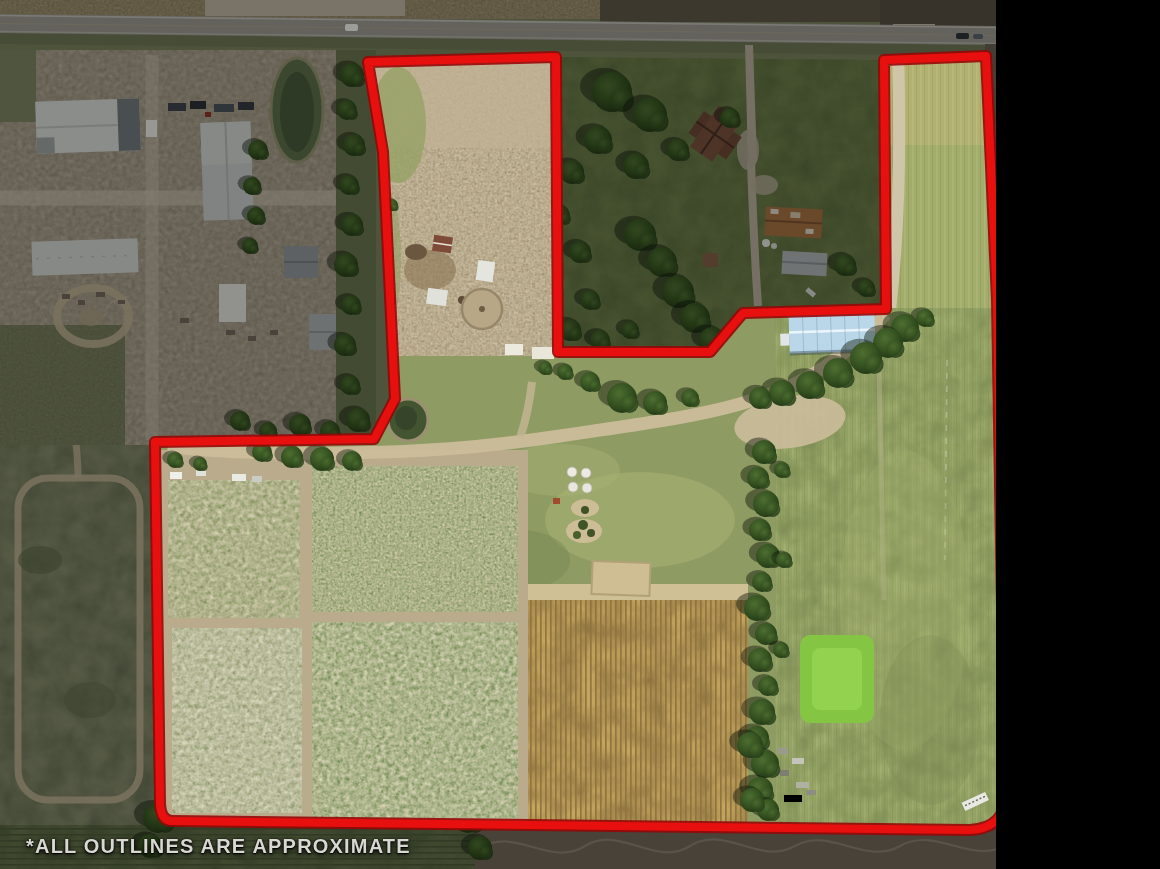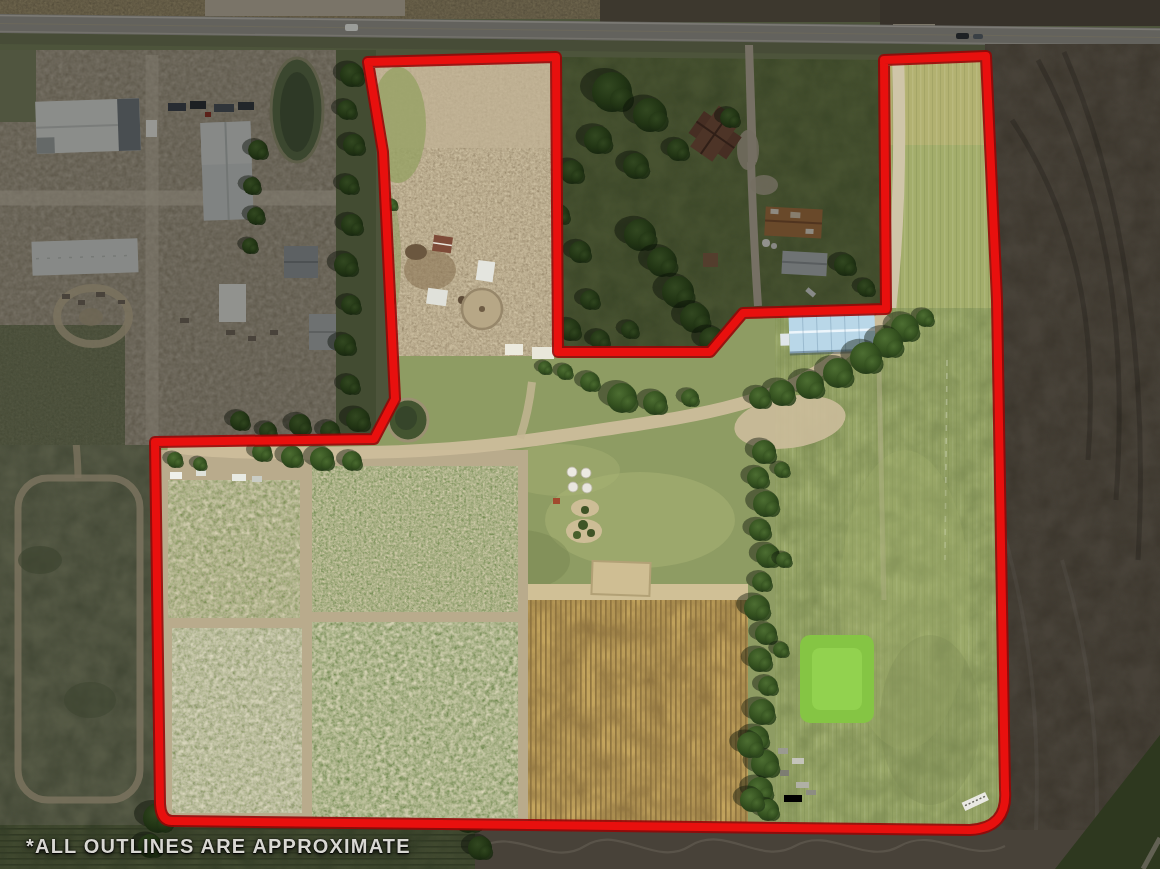--- a/index.html
+++ b/index.html
@@ -1,16 +1,16 @@
 <!DOCTYPE html>
 <html><head>
 <meta charset="utf-8">
 <style>
   html,body{margin:0;padding:0;background:#000;}
-  .stage{position:relative;width:1160px;height:869px;overflow:hidden;background:#0f766e;
+  .stage{position:relative;width:996px;height:869px;overflow:hidden;background:#0f766e;
          font-family:"Liberation Sans",sans-serif;}
   .stage svg{position:absolute;left:0;top:0;display:block;}
   .disclaimer{position:absolute;left:26px;top:835px;font-size:20px;font-weight:700;
     letter-spacing:1.2px;color:#d8d7d2;
     text-shadow:0 2px 5px rgba(0,0,0,.95),0 0 2px rgba(0,0,0,.8),0 1px 1px rgba(0,0,0,.9);
     white-space:nowrap;user-select:none;}
 </style>
 </head>
 <body>
 

